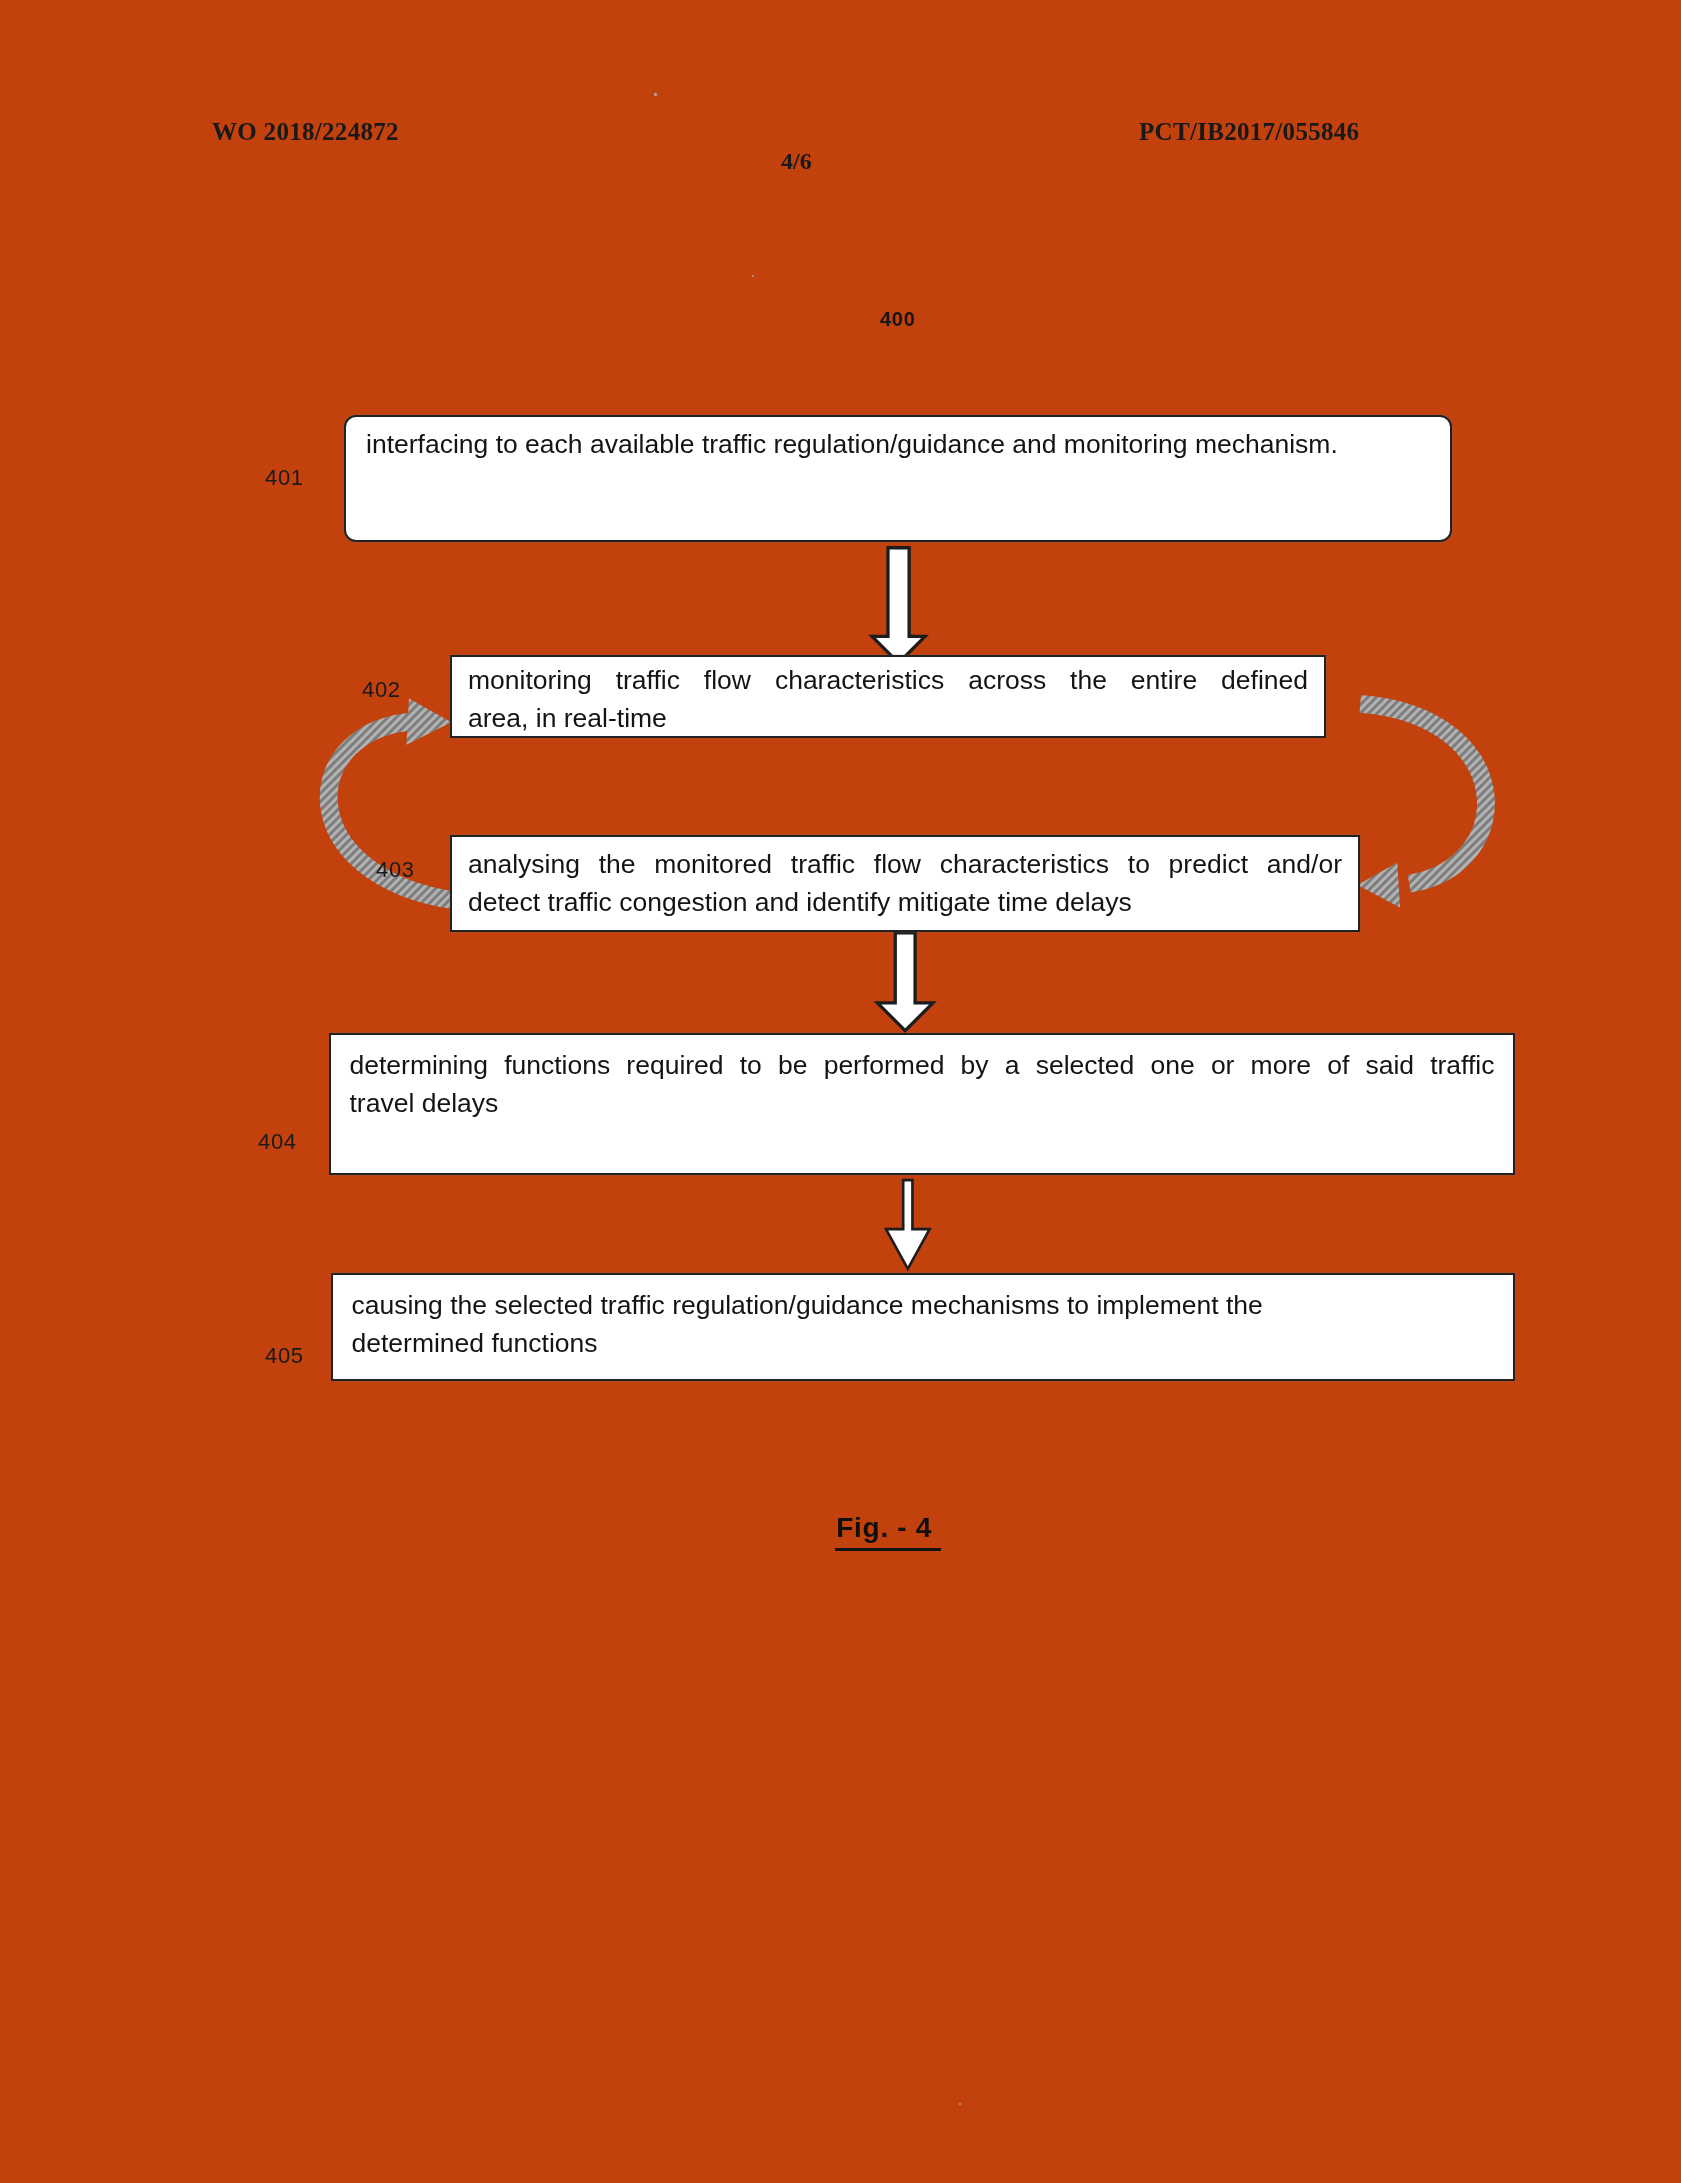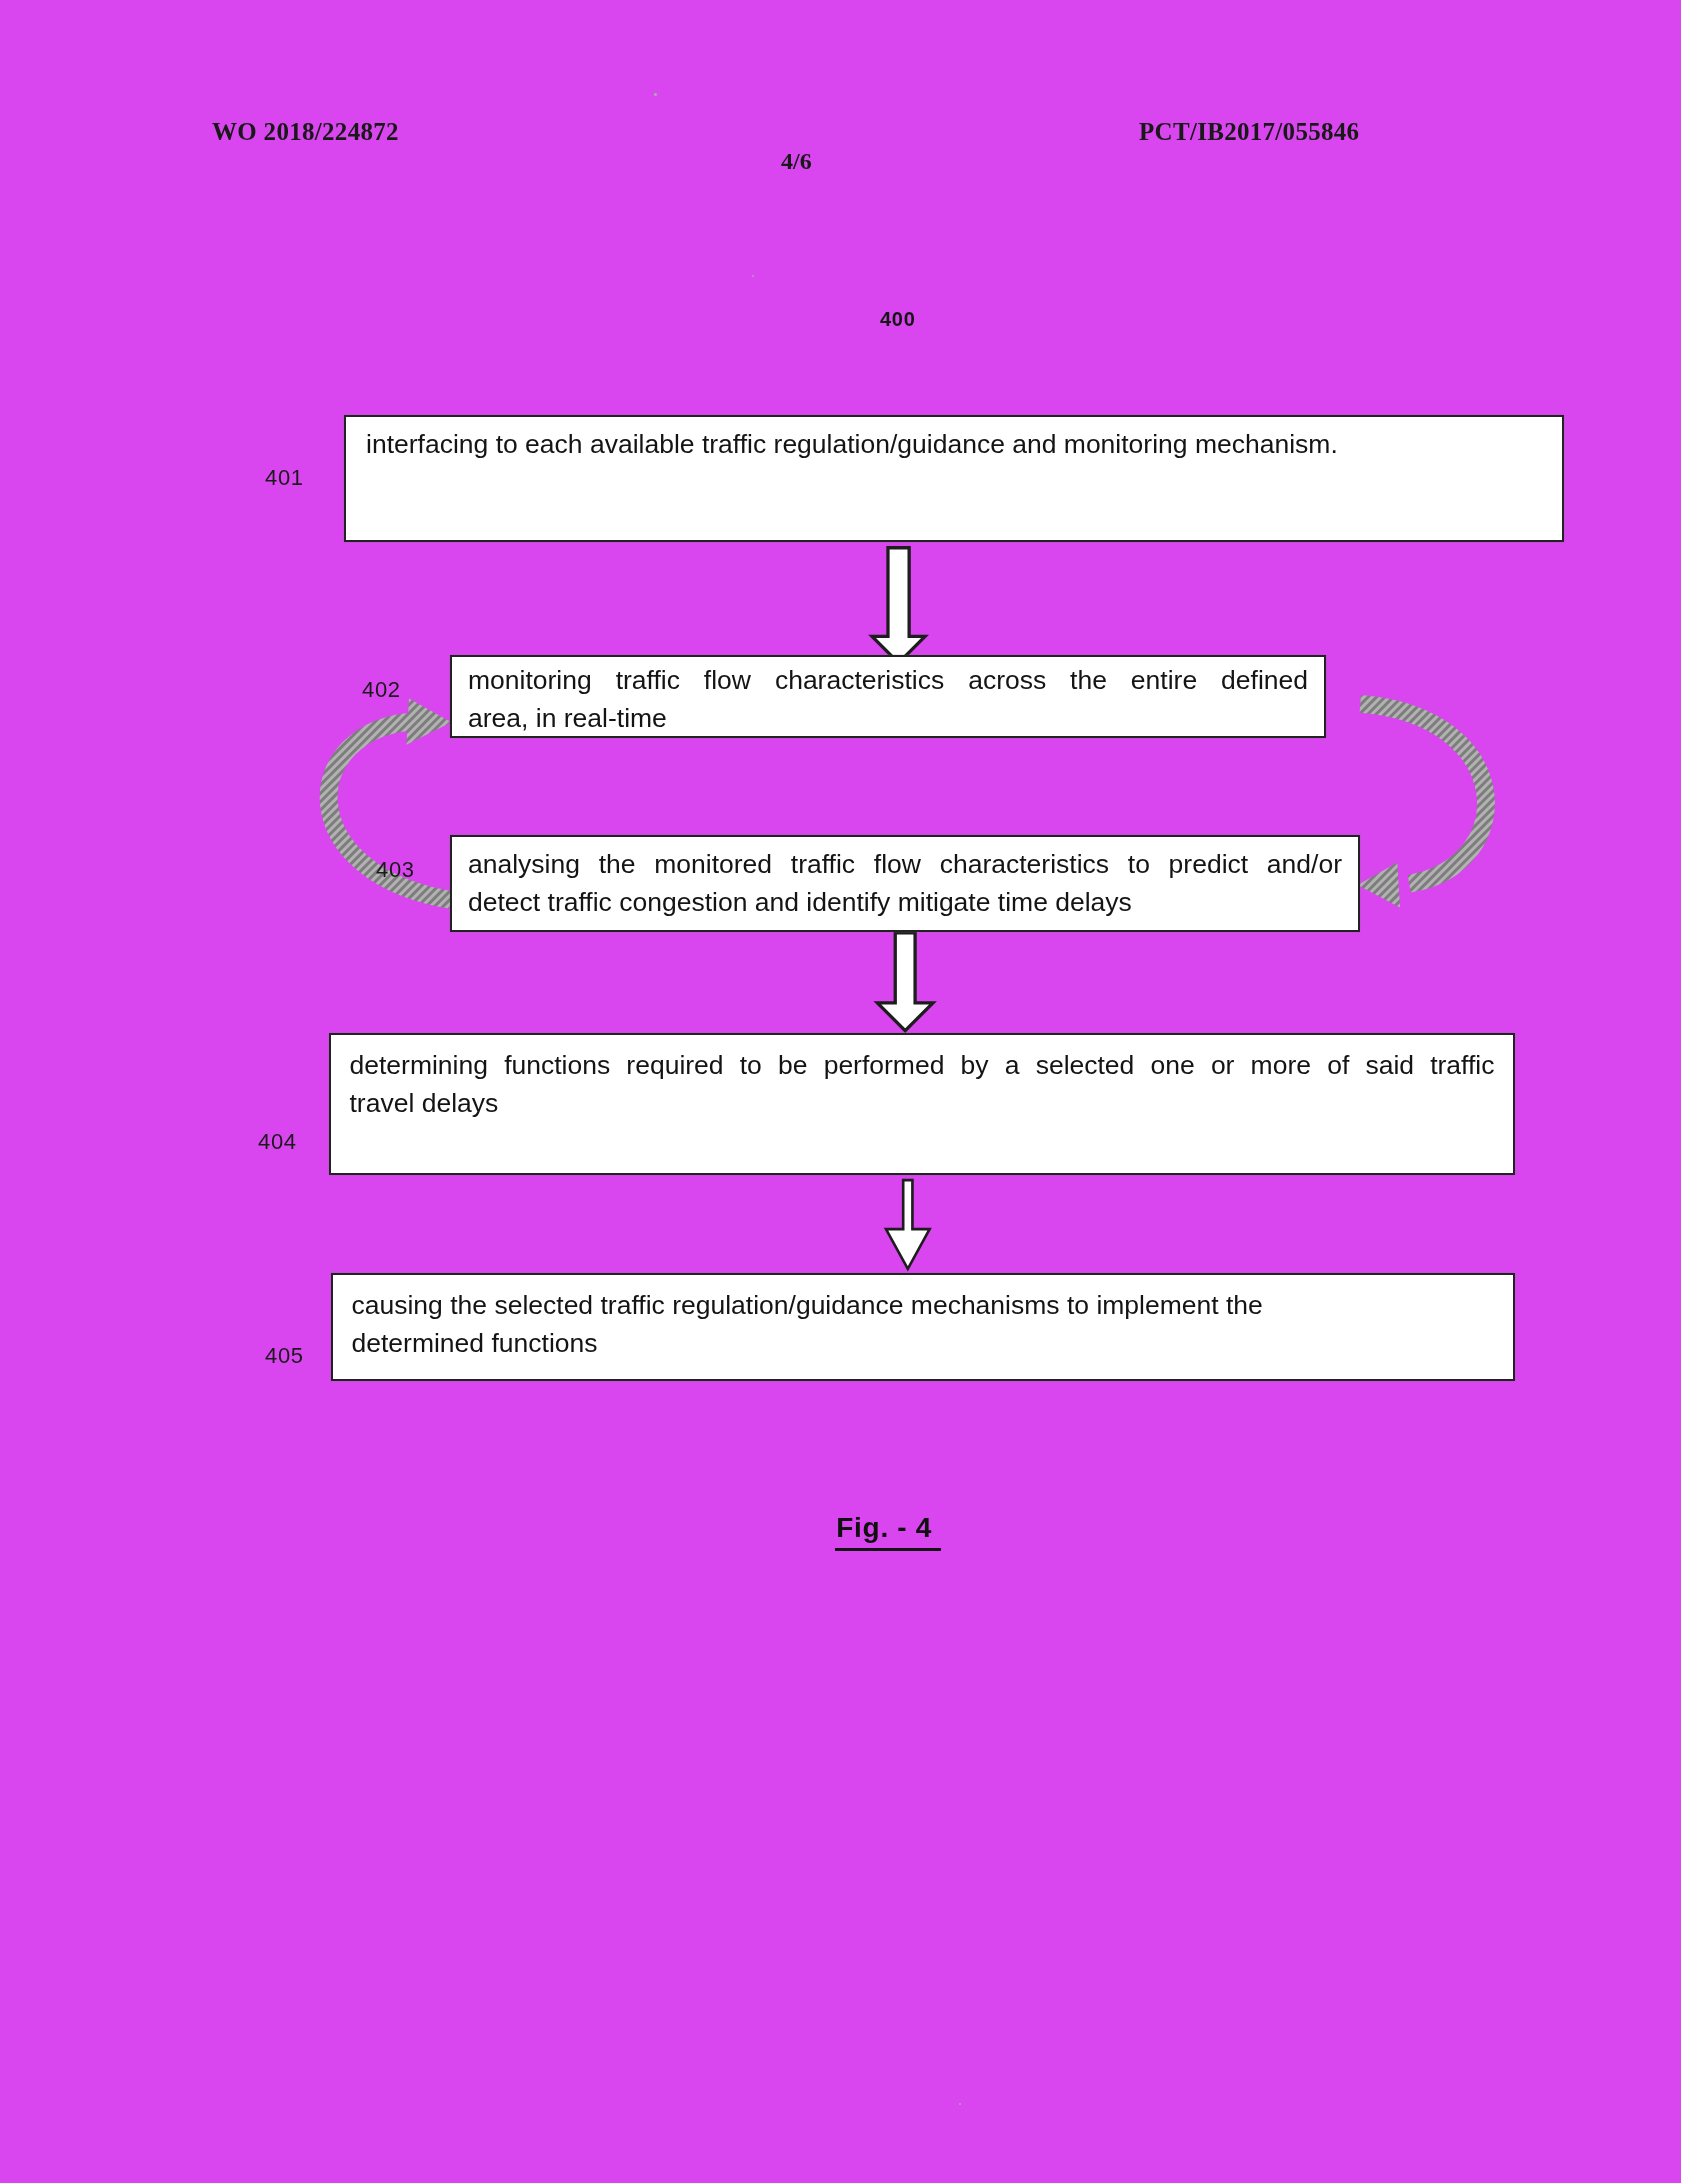--- a/index.html
+++ b/index.html
@@ -1,17 +1,17 @@
 <!DOCTYPE html>
 <html style="font-size:10.6px"><head>
 <meta charset="utf-8">
 <style>
   html,body{margin:0;padding:0;background:#ffffff;}
   .sheet{
-    position:relative;width:1682px;height:2183px;background:#d946ef;
+    position:relative;width:1682px;height:2183px;background:#c2410c;
     font-family:"Liberation Sans",sans-serif;color:#191919;overflow:hidden;
   }
   .hdr{
     position:absolute;font-family:"Liberation Serif",serif;font-weight:bold;
     font-size:25px;letter-spacing:0.3px;white-space:nowrap;
   }
   .pagenum{
     position:absolute;font-family:"Liberation Serif",serif;font-weight:bold;
     font-size:24px;
   }
@@ -67,21 +67,21 @@
       <polygon points="618,1056 682,1092 614,1126" fill="url(#hatch)"></polygon>
     </g>
 
     <g>
       <path d="M 2056 1064 C 2292 1082, 2298 1308, 2130 1336" fill="none" stroke="url(#hatch)" stroke-width="27"></path>
       <polygon points="2112,1304 2052,1338 2116,1372" fill="url(#hatch)"></polygon>
     </g>
   </svg>
 
   <div class="ref" style="left:265px;top:447px;">401</div>
-  <div class="stepbox" style="left:344px;top:415px;width:1220px;height:127px;padding:8px 20px;">
+  <div class="stepbox" style="left:344px;top:415px;width:1108px;height:127px;padding:8px 20px;border-radius:12px;">
     <div class="txt">
       <span class="line">interfacing to each available traffic regulation/guidance and monitoring mechanism.</span>
     </div>
   </div>
 
   <div class="ref" style="left:362px;top:659px;">402</div>
   <div class="stepbox" style="left:450px;top:655px;width:876px;height:83px;padding:4px 16px;">
     <div class="txt">
       <span class="line j">monitoring traffic flow characteristics across the entire defined</span>
       <span class="line">area, in real-time</span>

